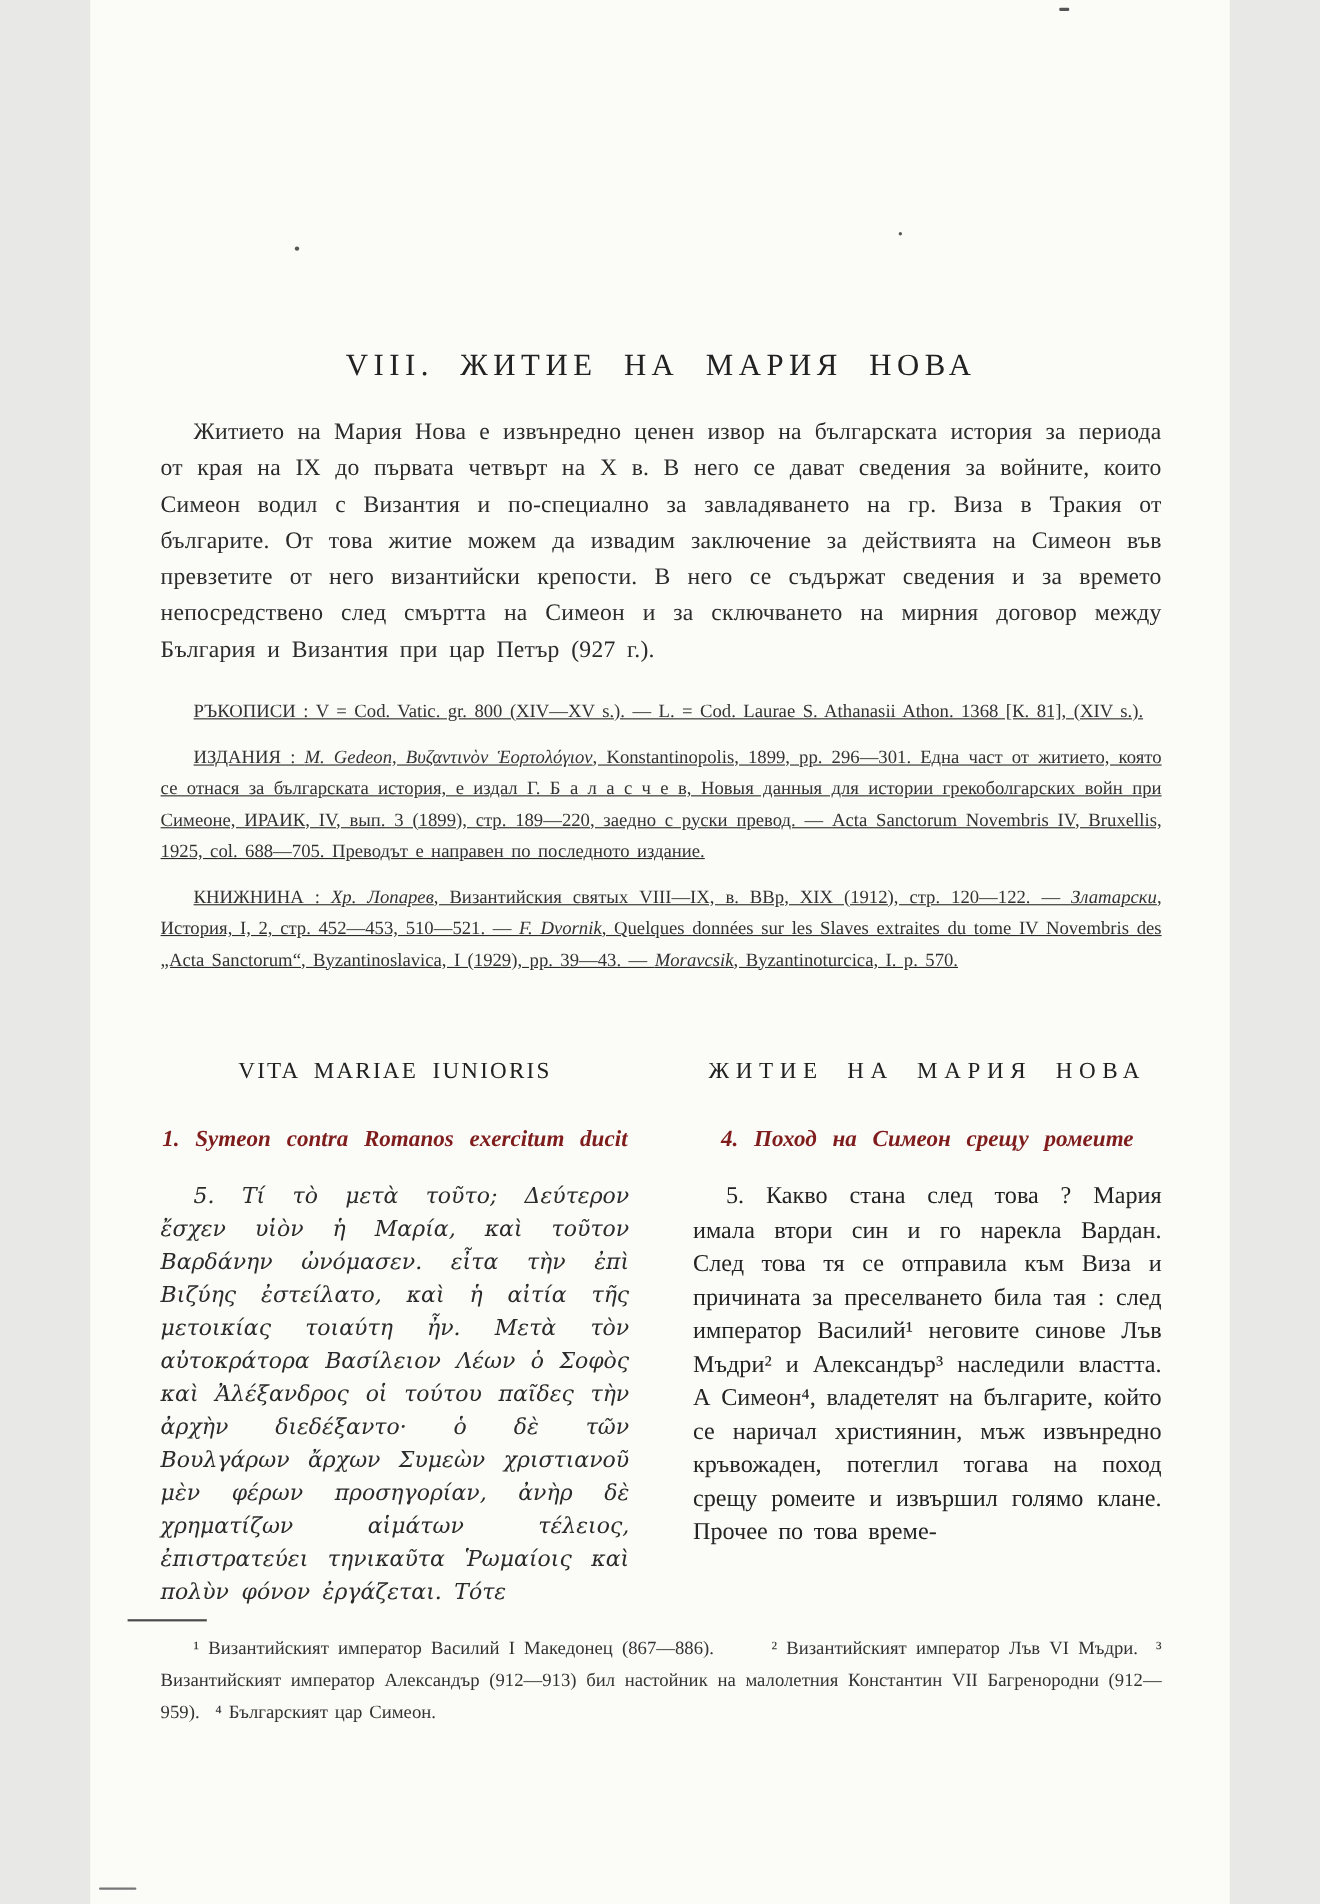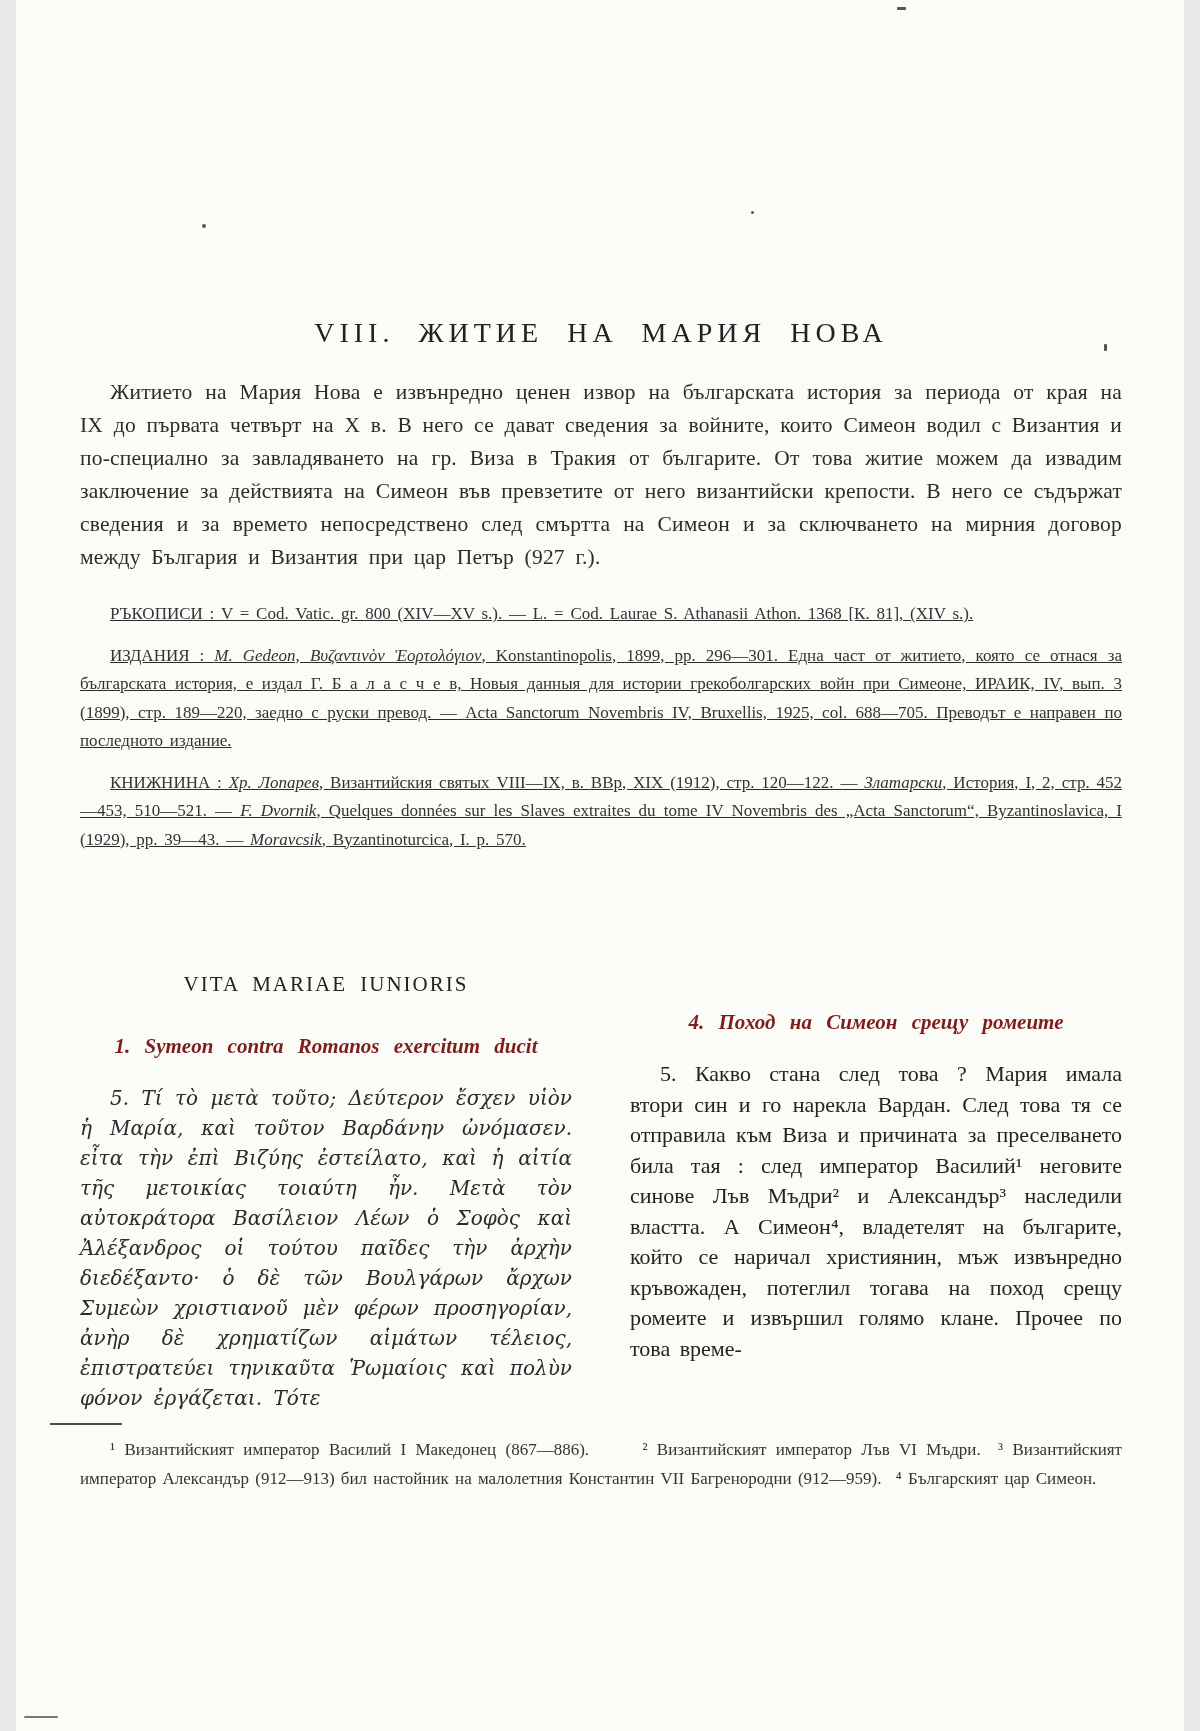--- a/index.html
+++ b/index.html
@@ -1,19 +1,19 @@
 <!DOCTYPE html>
 <html lang="bg"><head>
 <meta charset="utf-8">
 <style>
   html,body{margin:0;padding:0;}
   body{background:#e8e8e6;}
   .page{
     position:relative;
-    width:1168px;height:1731px;
+    width:1036px;height:1731px;
     margin:0 auto;
     background:#fbfbf8;
     color:#2b2b2b;
     font-family:"Liberation Serif","DejaVu Serif",serif;
     padding:318px 62px 0 64px;
     box-sizing:border-box;
     overflow:hidden;
   }
   .speck{position:absolute;background:#555;border-radius:1px;}
   .s1{left:881px;top:7px;width:9px;height:3px;}
@@ -36,21 +36,21 @@
   .bib{margin-top:26px;text-decoration:underline;}
   .bib-par{
     margin:0 0 13px 0;
     font-size:17px;line-height:28.5px;
     text-align:justify;text-indent:30px;
     word-spacing:2.5px;color:#333;
   }
   .it{font-style:italic;}
 
   .columns{display:flex;gap:58px;margin-top:74px;}
-  .col{flex:1 1 0;min-width:0;margin-top:44px;}
+  .col{flex:1 1 0;min-width:0;}
   .col-header{
     margin:0;font-size:21px;line-height:24px;font-weight:normal;
     text-align:center;color:#222;
   }
   .col-header.lat{letter-spacing:2px;word-spacing:6px;}
   .col-header.cyr{letter-spacing:6px;word-spacing:10px;}
   .subhead{
     margin:38px 0 0 0;font-size:21px;line-height:25px;font-weight:bold;
     font-style:italic;text-align:center;word-spacing:9px;color:#7f1d1d;
   }
@@ -100,20 +100,21 @@
     <p class="bib-par"><span>КНИЖНИНА : </span><span class="it">Хр. Лопарев</span><span>, Византийския святых VIII—IX, в. ВВр, XIX (1912), стр. 120—122. — </span><span class="it">Златарски</span><span>, История, I, 2, стр. 452—453, 510—521. — </span><span class="it">F. Dvornik</span><span>, Quelques données sur les Slaves extraites du tome IV Novembris des „Acta Sanctorum“, Byzantinoslavica, I (1929), pp. 39—43. — </span><span class="it">Moravcsik</span><span>, Byzantinoturcica, I. p. 570.</span></p>
   </section>
 
   <section class="columns">
     <div class="col">
       <h2 class="col-header lat">VITA MARIAE IUNIORIS</h2>
       <h3 class="subhead">1. Symeon contra Romanos exercitum ducit</h3>
       <p class="col-body greek">5. Τί τὸ μετὰ τοῦτο; Δεύτερον ἔσχεν υἱὸν ἡ Μαρία, καὶ τοῦτον Βαρδάνην ὠνόμασεν. εἶτα τὴν ἐπὶ Βιζύης ἐστείλατο, καὶ ἡ αἰτία τῆς μετοικίας τοιαύτη ἦν. Μετὰ τὸν αὐτοκράτορα Βασίλειον Λέων ὁ Σοφὸς καὶ Ἀλέξανδρος οἱ τούτου παῖδες τὴν ἀρχὴν διεδέξαντο· ὁ δὲ τῶν Βουλγάρων ἄρχων Συμεὼν χριστιανοῦ μὲν φέρων προσηγορίαν, ἀνὴρ δὲ χρηματίζων αἱμάτων τέλειος, ἐπιστρατεύει τηνικαῦτα Ῥωμαίοις καὶ πολὺν φόνον ἐργάζεται. Τότε</p>
     </div>
     <div class="col">
+      <h2 class="col-header cyr">ЖИТИЕ НА МАРИЯ НОВА</h2>
       <h3 class="subhead">4. Поход на Симеон срещу ромеите</h3>
       <p class="col-body bg-body">5. Какво стана след това ? Мария имала втори син и го нарекла Вардан. След това тя се отправила към Виза и причината за преселването била тая : след император Василий¹ неговите синове Лъв Мъдри² и Александър³ наследили властта. А Симеон⁴, владетелят на българите, който се наричал християнин, мъж извънредно кръвожаден, потеглил тогава на поход срещу ромеите и извършил голямо клане. Прочее по това време-</p>
     </div>
   </section>
 
   <hr class="fn-rule">
 
   <p class="footnotes">
     <span class="fn fn-wide-gap">¹ Византийският император Василий I Македонец (867—886).</span>
     <span class="fn">² Византийският император Лъв VI Мъдри.</span>

